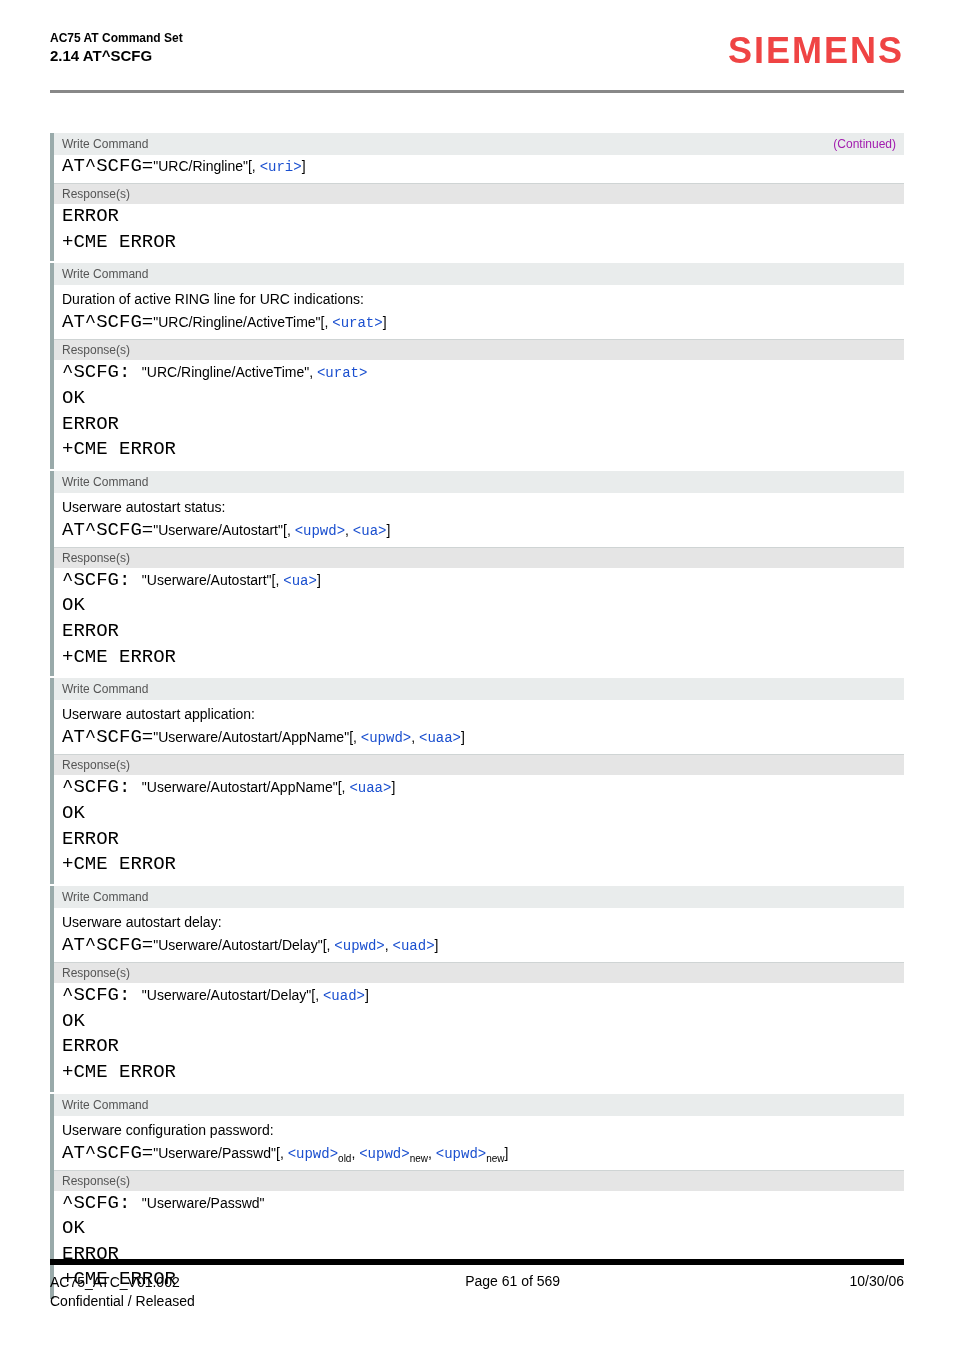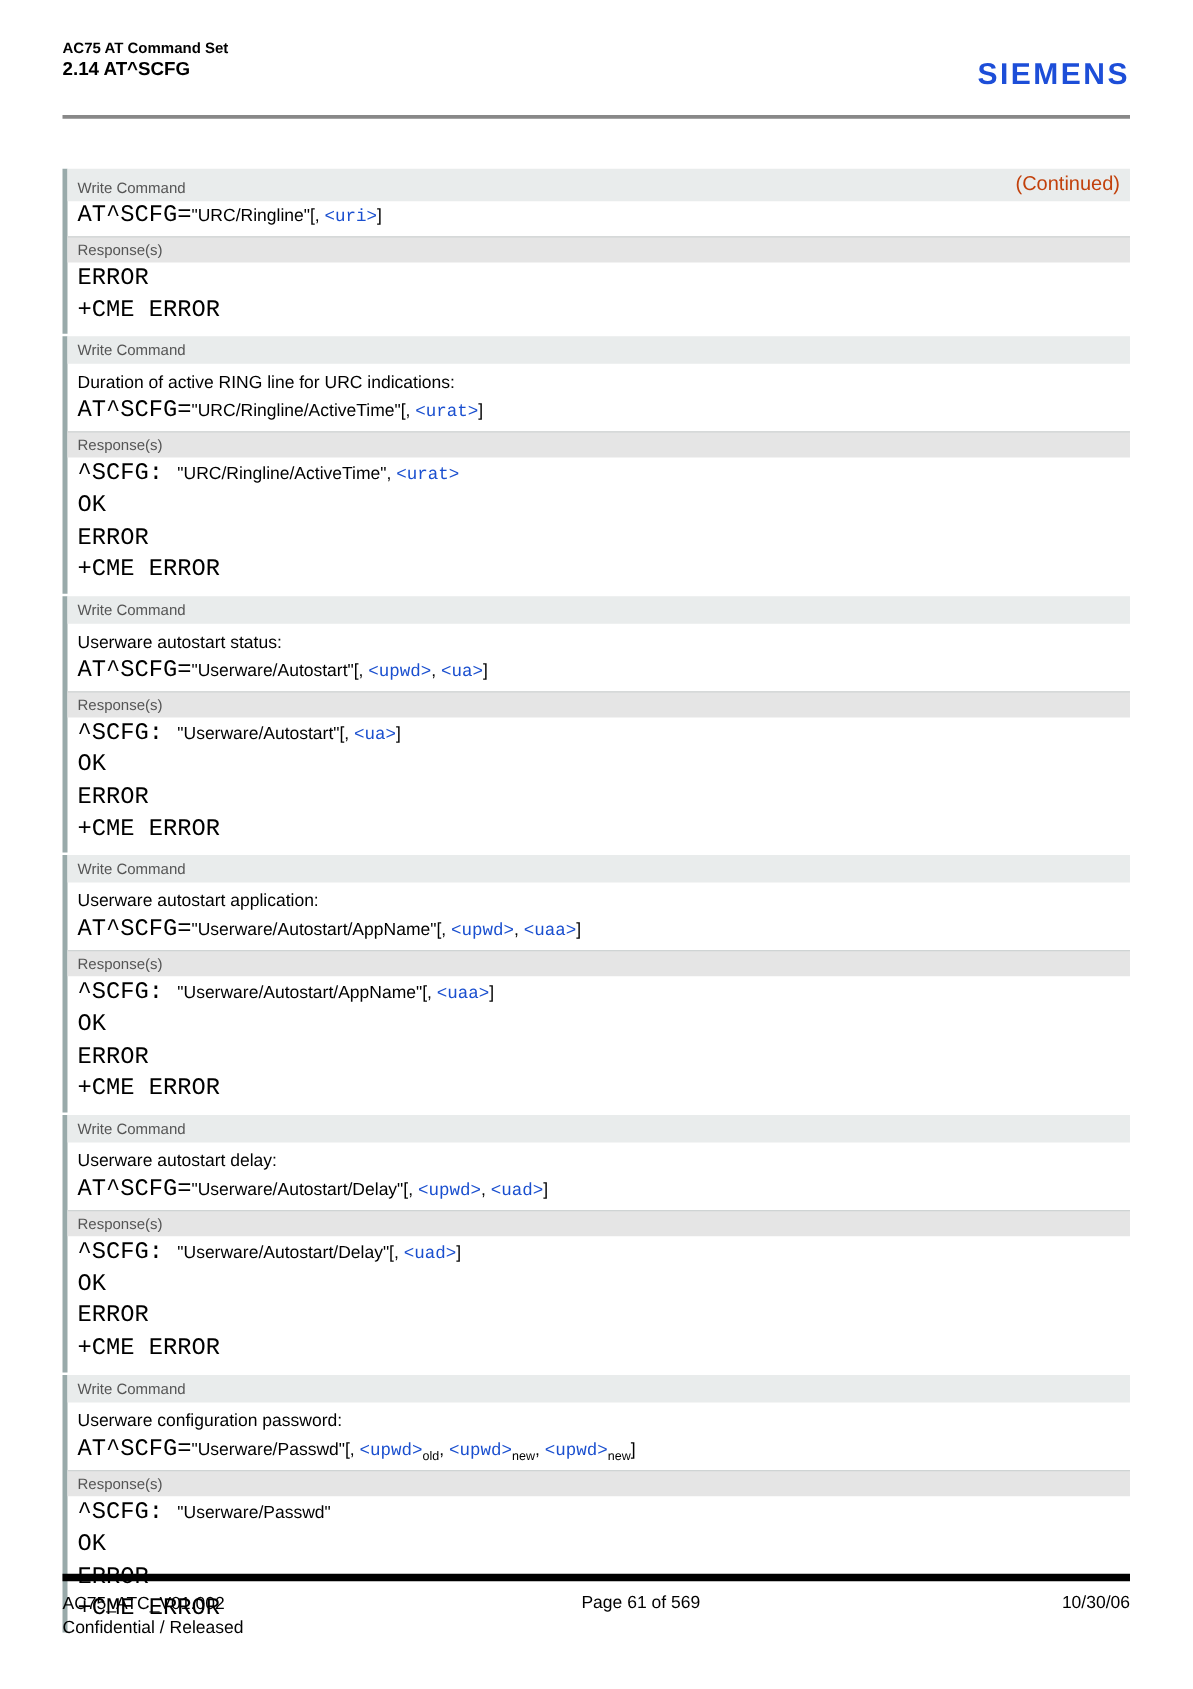--- a/index.html
+++ b/index.html
@@ -26,24 +26,23 @@
     font-size: 12px;
     line-height: 1.4;
   }
   .header-sub {
     font-weight: bold;
     font-size: 15px;
   }
   .logo {
     font-family: Arial, sans-serif;
     font-weight: 900;
-    font-size: 24px;
+    font-size: 36px;
     letter-spacing: 2px;
-    color: #1d4ed8;
-    margin-top: 16px;
+    color: #ef4444;
   }
   .hr-top {
     border: none;
     border-top: 3px solid #888;
     margin-top: 6px;
   }
   .content {
     margin-top: 40px;
   }
   .section {
@@ -55,22 +54,22 @@
     padding: 4px 8px;
     display: flex;
     justify-content: space-between;
     align-items: flex-end;
   }
   .band-label {
     color: #555;
     font-size: 12px;
   }
   .band-cont {
-    color: #c2410c;
-    font-size: 16px;
+    color: #a21caf;
+    font-size: 12px;
   }
   .desc {
     padding: 6px 8px 4px 8px;
     font-size: 14px;
     color: #000;
   }
   .cmd {
     padding: 0 8px 6px 8px;
     font-size: 14px;
   }

